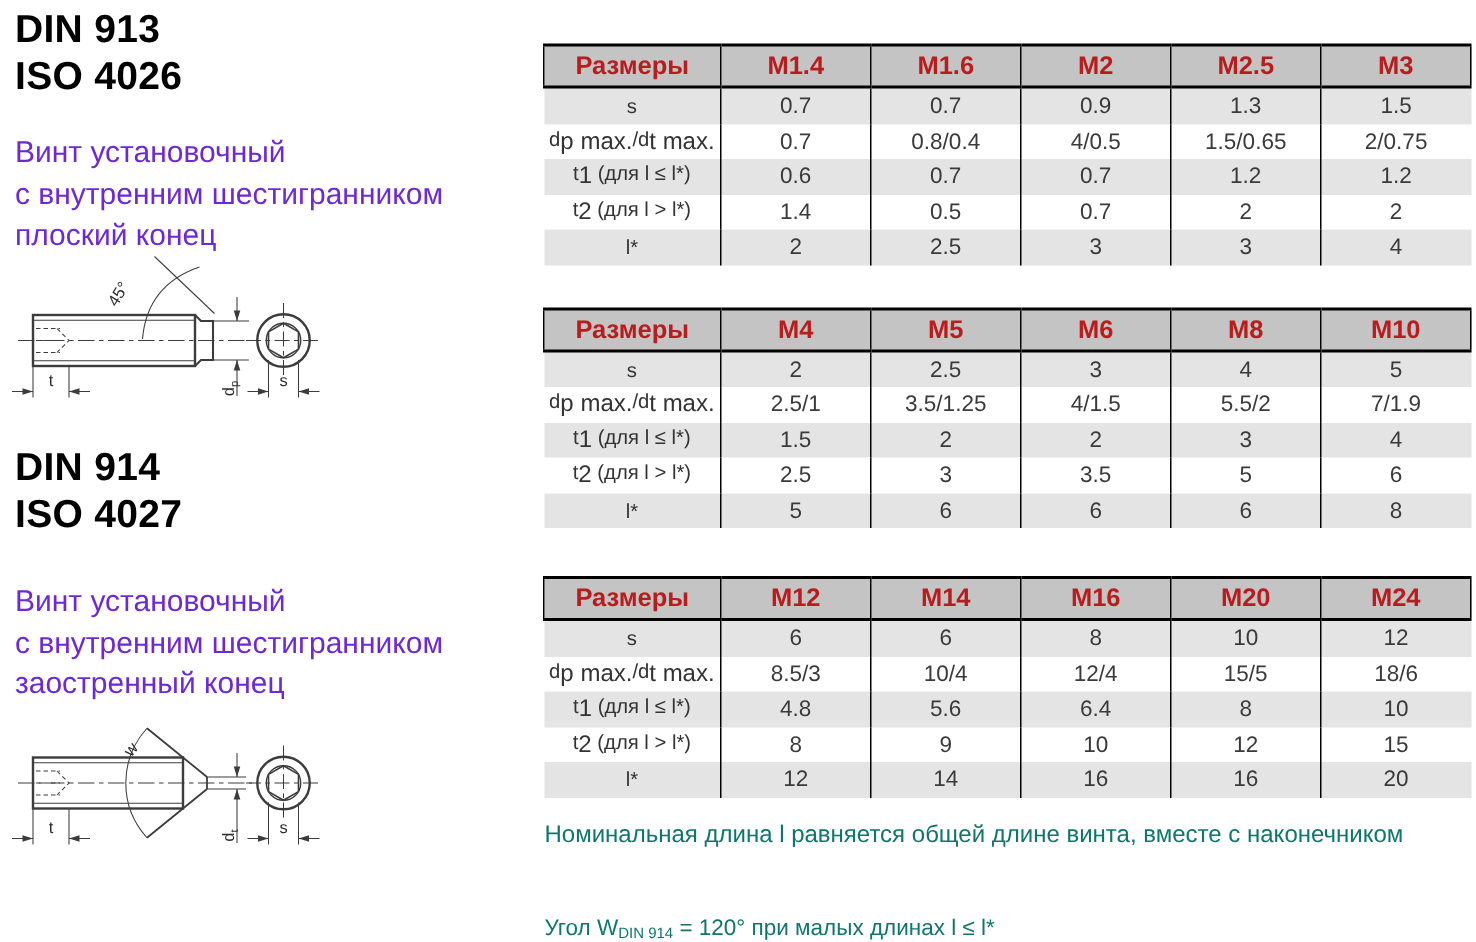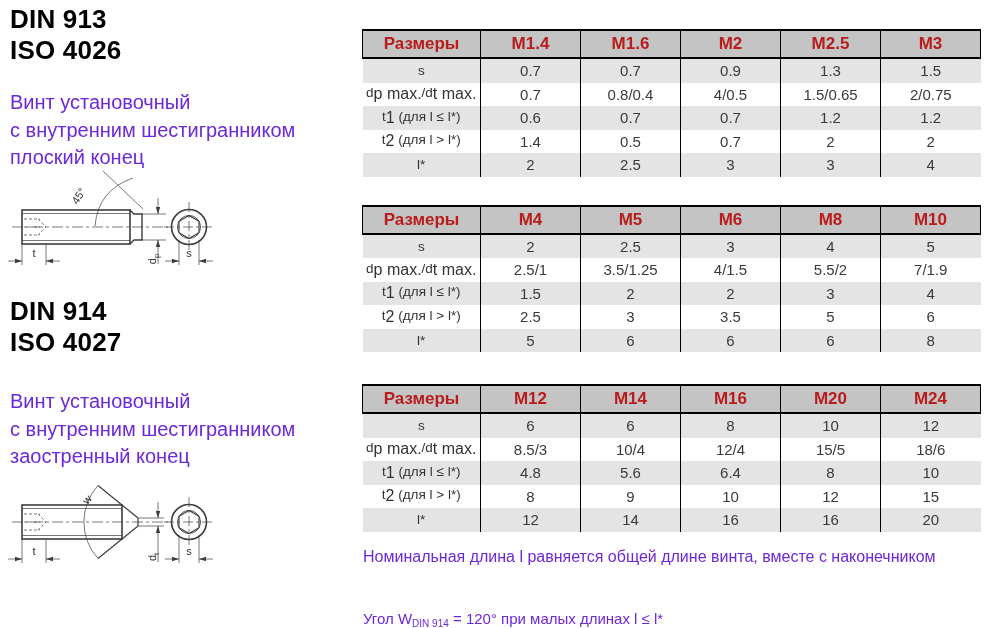--- a/index.html
+++ b/index.html
@@ -28,21 +28,21 @@
              border:1.5px solid #000; border-top-width:2px; border-bottom-width:2.5px;
              height:26px; text-align:center; padding:0; }
   .dims th:first-child { width:117px; }
   .dims td { font-size:15px; color:#3a3a3a; text-align:center; height:23.5px; padding:0; }
   .dims tbody td { border-left:1.4px solid #000; }
   .dims tbody td:first-child { border-left:none; }
   .dims tr.shade td { background:#e4e4e4; }
   .dims td.lab { font-size:13.5px; color:#333; }
   .dims td.lab sub { font-size:16px; vertical-align:-2px; }
   
-  .note { position:absolute; left:363px; color:#6d28d9; }
+  .note { position:absolute; left:363px; color:#0f766e; }
   .note-main { top:548px; font-size:16px; }
   .note-angle-1 { top:568px; font-size:15px;margin-top:42px; }
   .note-angle-2 { top:602px; font-size:15px; }
   .note sub { font-size:10px; vertical-align:-2.5px; letter-spacing:0; }
 </style>
 </head>
 <body>
 
 <div class="page">
 

